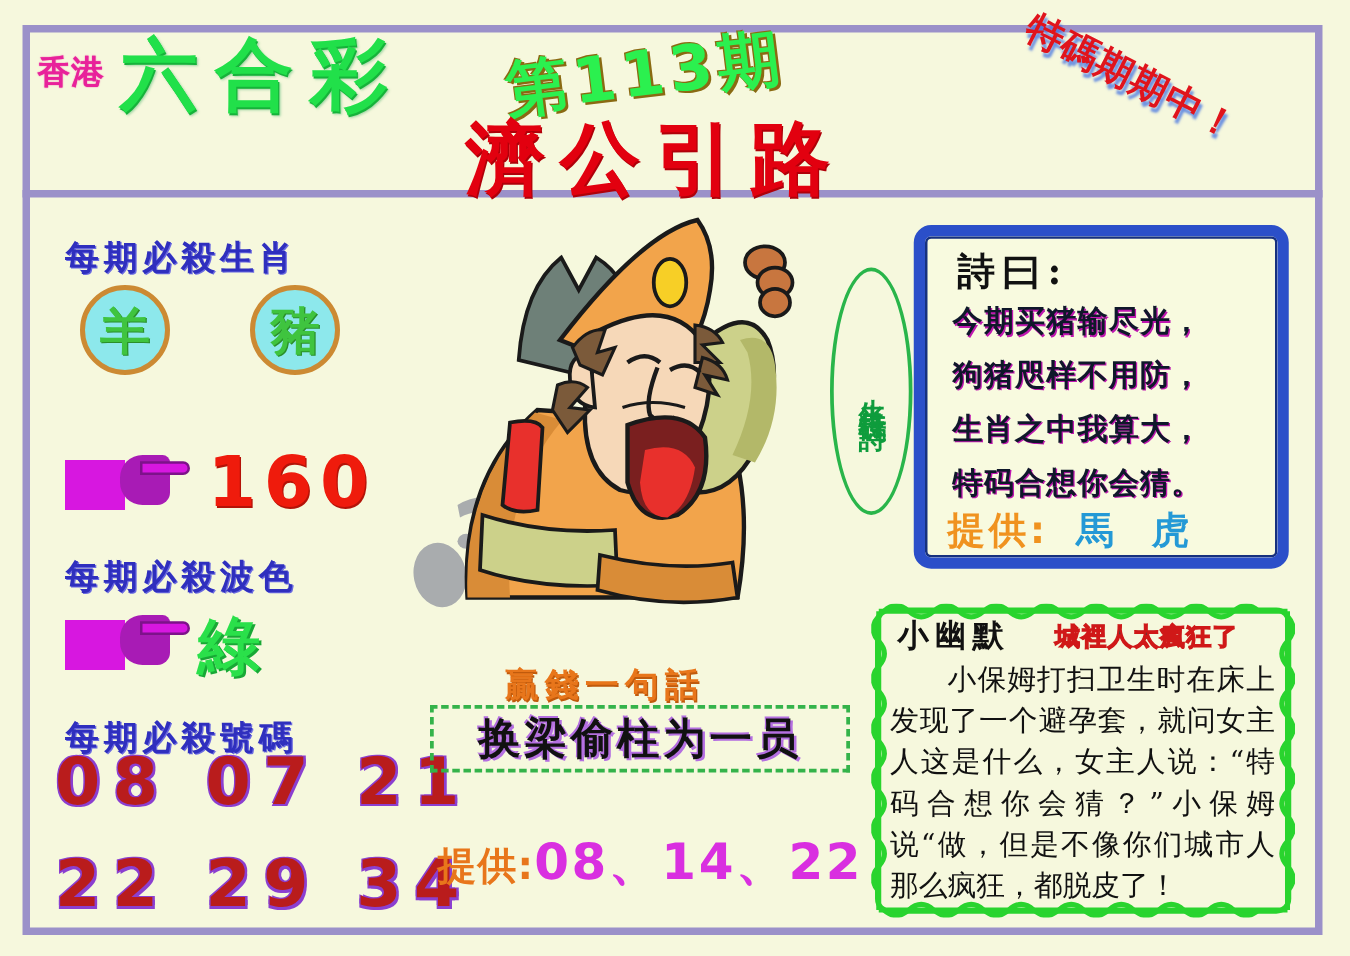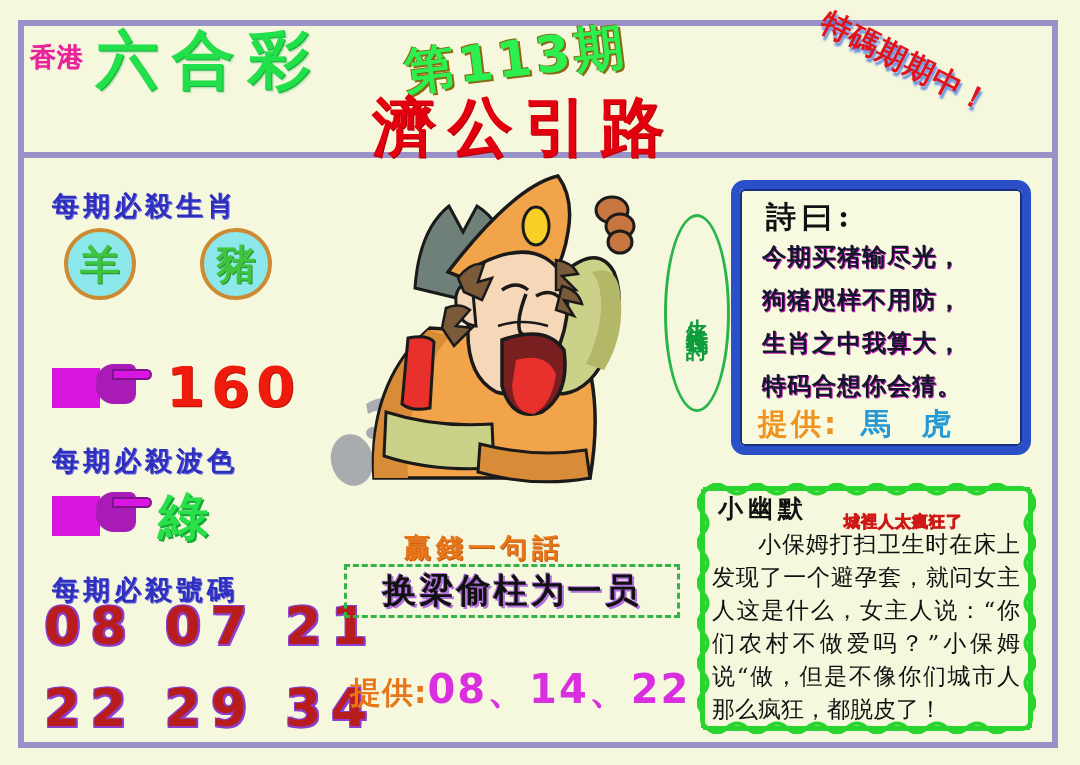--- a/index.html
+++ b/index.html
@@ -203,22 +203,22 @@
   }
   .joke-scallop{
     position:absolute;inset:-3px;pointer-events:none;
   }
   .joke-title{
     position:absolute;left:18px;top:6px;
     font-size:25px;font-weight:bold;color:#111;letter-spacing:5px;
     font-family:"DejaVu Sans","Liberation Sans",sans-serif;
   }
   .joke-banner{
-    position:absolute;left:144px;top:26px;
-    font-size:16px;font-weight:bold;color:#404040;letter-spacing:1px;
+    position:absolute;left:144px;top:10px;
+    font-size:20px;font-weight:bold;color:#404040;letter-spacing:1px;
     -webkit-text-stroke:1px #d01818;
     font-family:"DejaVu Sans","Liberation Sans",sans-serif;
   }
   .joke-text{
     position:absolute;left:12px;top:42px;width:308px;
     font-size:23px;line-height:33px;color:#111;
     text-indent:46px;text-align:justify;
     font-family:"DejaVu Serif","Liberation Serif",serif;
   }
 </style>
@@ -353,16 +353,16 @@
       <path d="M6 6 h327 v239 h-327 z" fill="none" stroke="#29d42e" stroke-width="4" stroke-dasharray="1 0"></path>
       <g fill="none" stroke="#29d42e" stroke-width="4">
         <path d="M10 6 q10 -9 20 0 q10 9 20 0 q10 -9 20 0 q10 9 20 0 q10 -9 20 0 q10 9 20 0 q10 -9 20 0 q10 9 20 0 q10 -9 20 0 q10 9 20 0 q10 -9 20 0 q10 9 20 0 q10 -9 20 0 q10 9 20 0 q10 -9 20 0"></path>
         <path d="M10 245 q10 9 20 0 q10 -9 20 0 q10 9 20 0 q10 -9 20 0 q10 9 20 0 q10 -9 20 0 q10 9 20 0 q10 -9 20 0 q10 9 20 0 q10 -9 20 0 q10 9 20 0 q10 -9 20 0 q10 9 20 0 q10 -9 20 0 q10 9 20 0"></path>
         <path d="M6 10 q-9 10 0 20 q9 10 0 20 q-9 10 0 20 q9 10 0 20 q-9 10 0 20 q9 10 0 20 q-9 10 0 20 q9 10 0 20 q-9 10 0 20 q9 10 0 20 q-9 10 0 20"></path>
         <path d="M333 10 q9 10 0 20 q-9 10 0 20 q9 10 0 20 q-9 10 0 20 q9 10 0 20 q-9 10 0 20 q9 10 0 20 q-9 10 0 20 q9 10 0 20 q-9 10 0 20 q9 10 0 20"></path>
       </g>
     </svg>
     <div class="joke-title">小幽默</div>
     <div class="joke-banner">城裡人太瘋狂了</div>
-    <div class="joke-text">小保姆打扫卫生时在床上发现了一个避孕套，就问女主人这是什么，女主人说：“你们农村不做爱吗？”小保姆说“做，但是不像你们城市人那么疯狂，都脱皮了！</div>
+    <div class="joke-text">小保姆打扫卫生时在床上发现了一个避孕套，就问女主人这是什么，女主人说：“特码合想你会猜？”小保姆说“做，但是不像你们城市人那么疯狂，都脱皮了！</div>
   </div>
 
 </div>
 
 </body></html>

